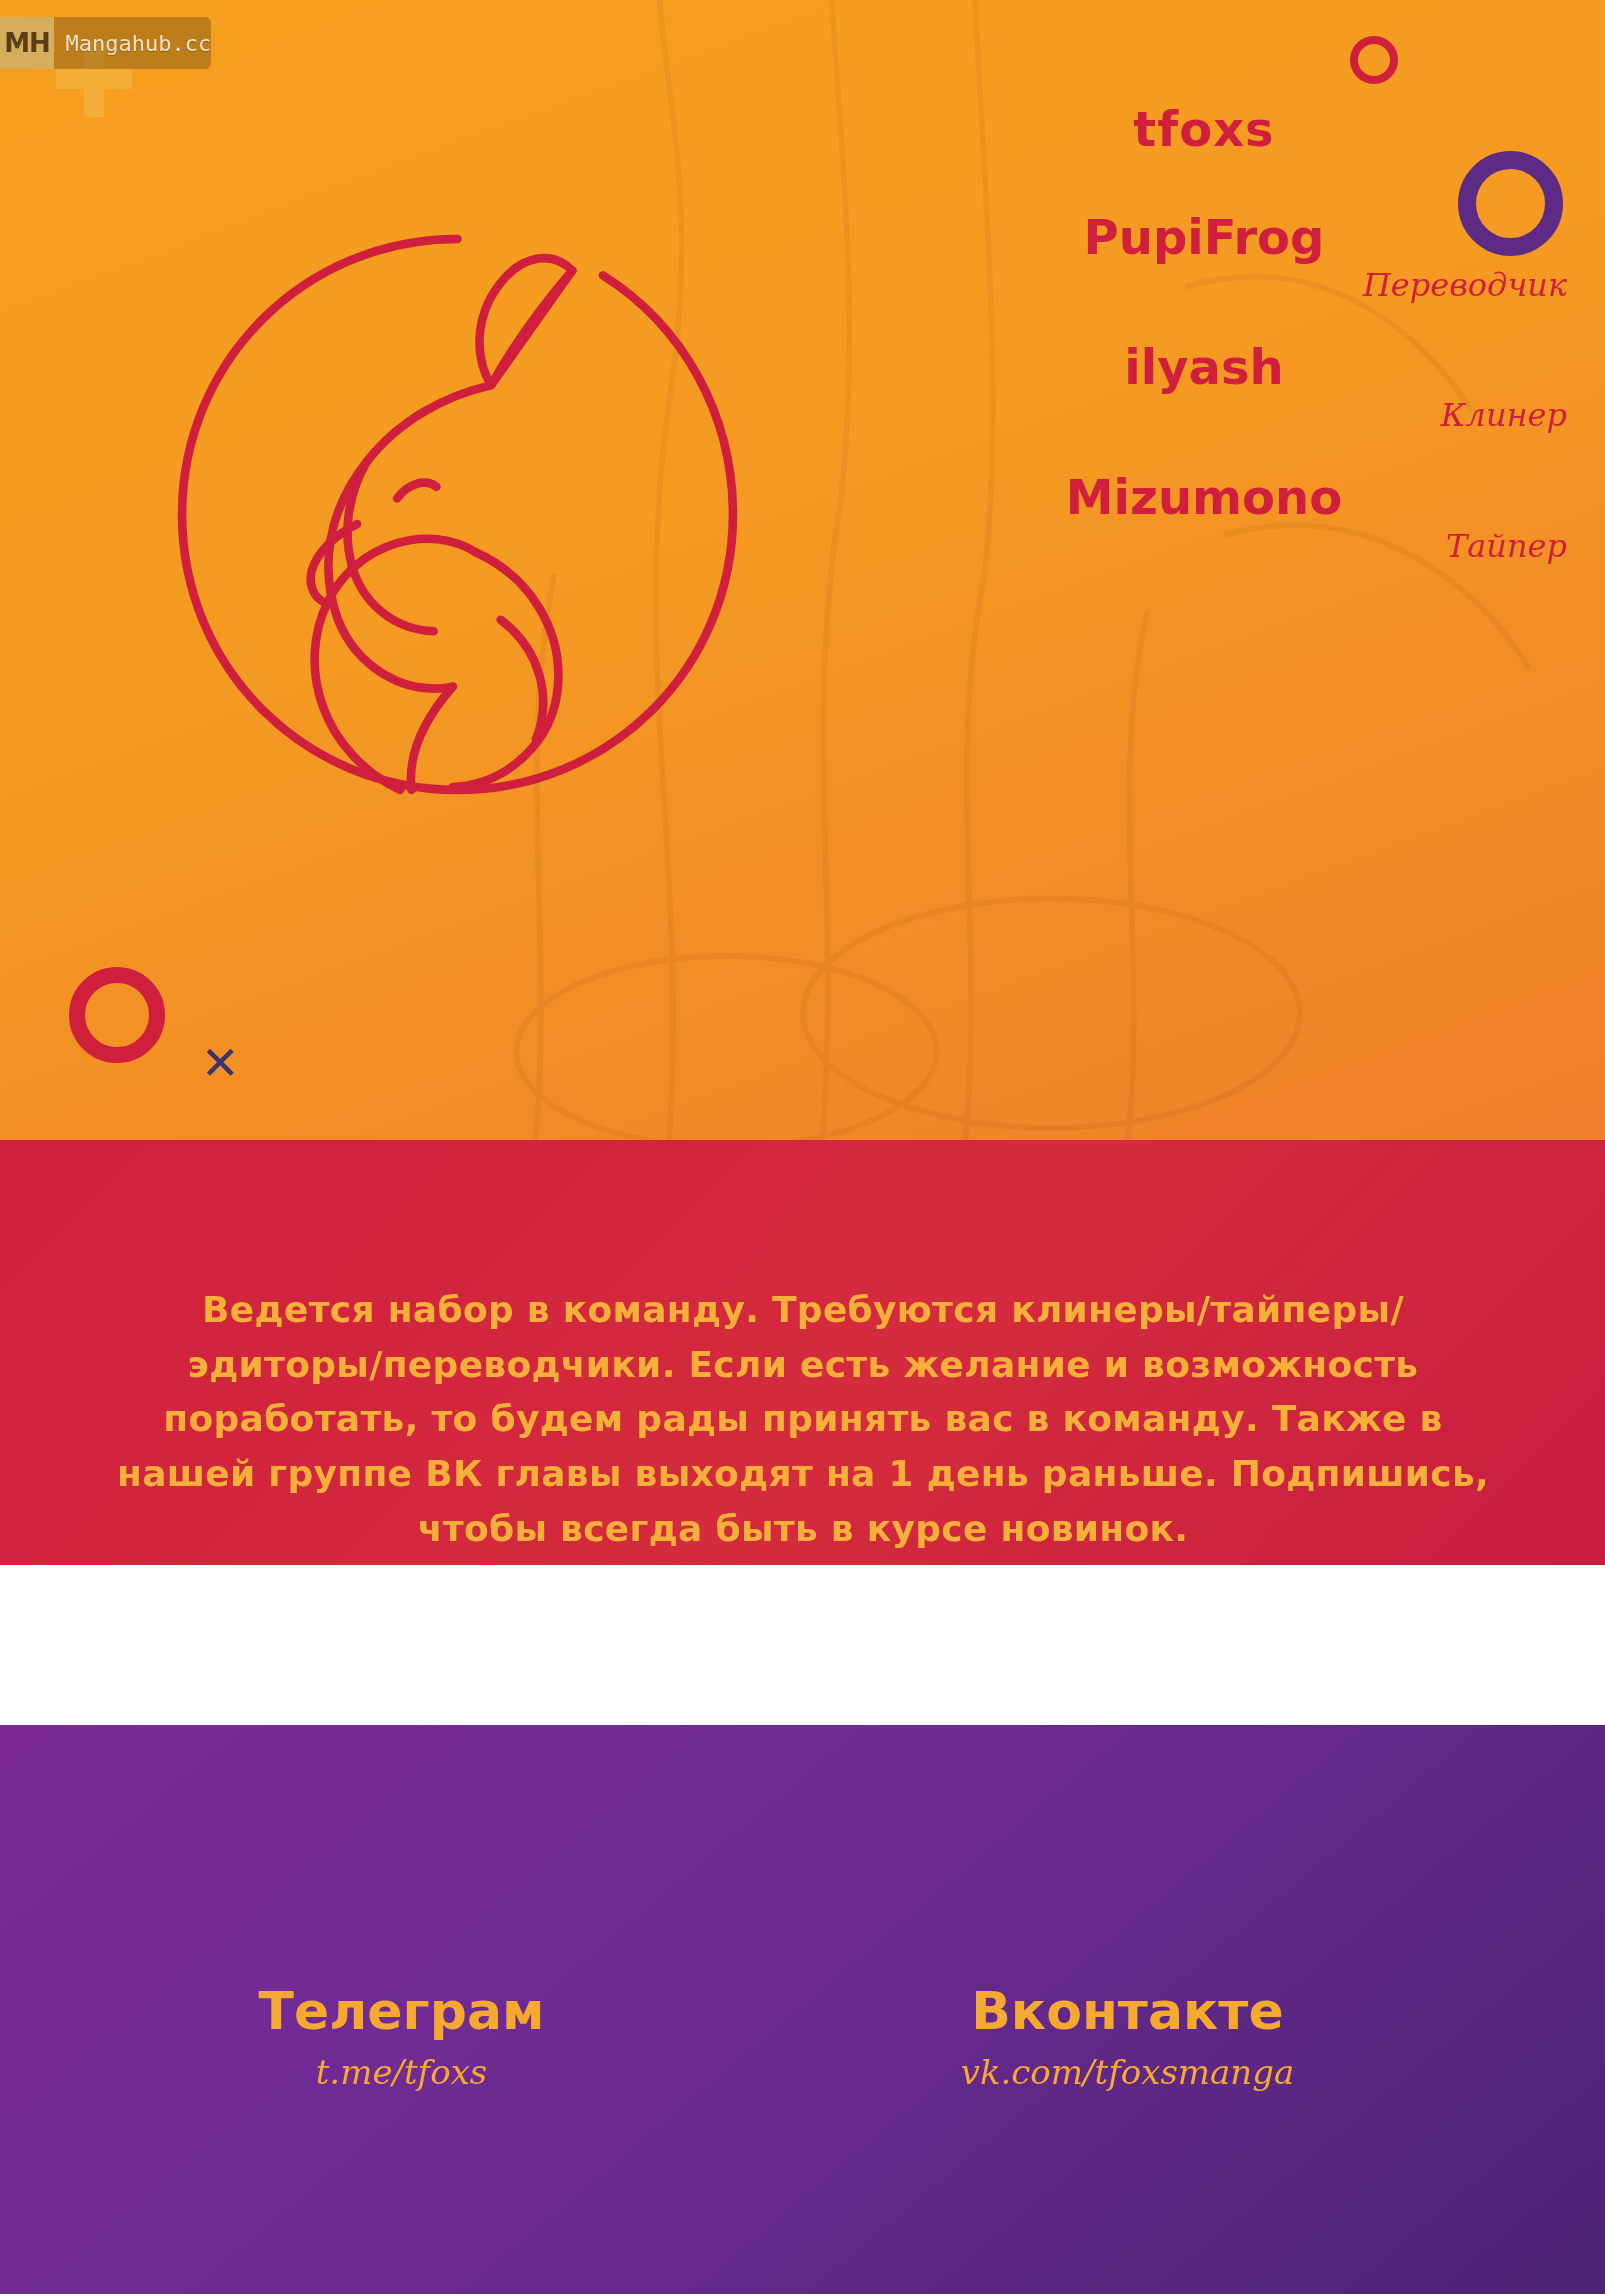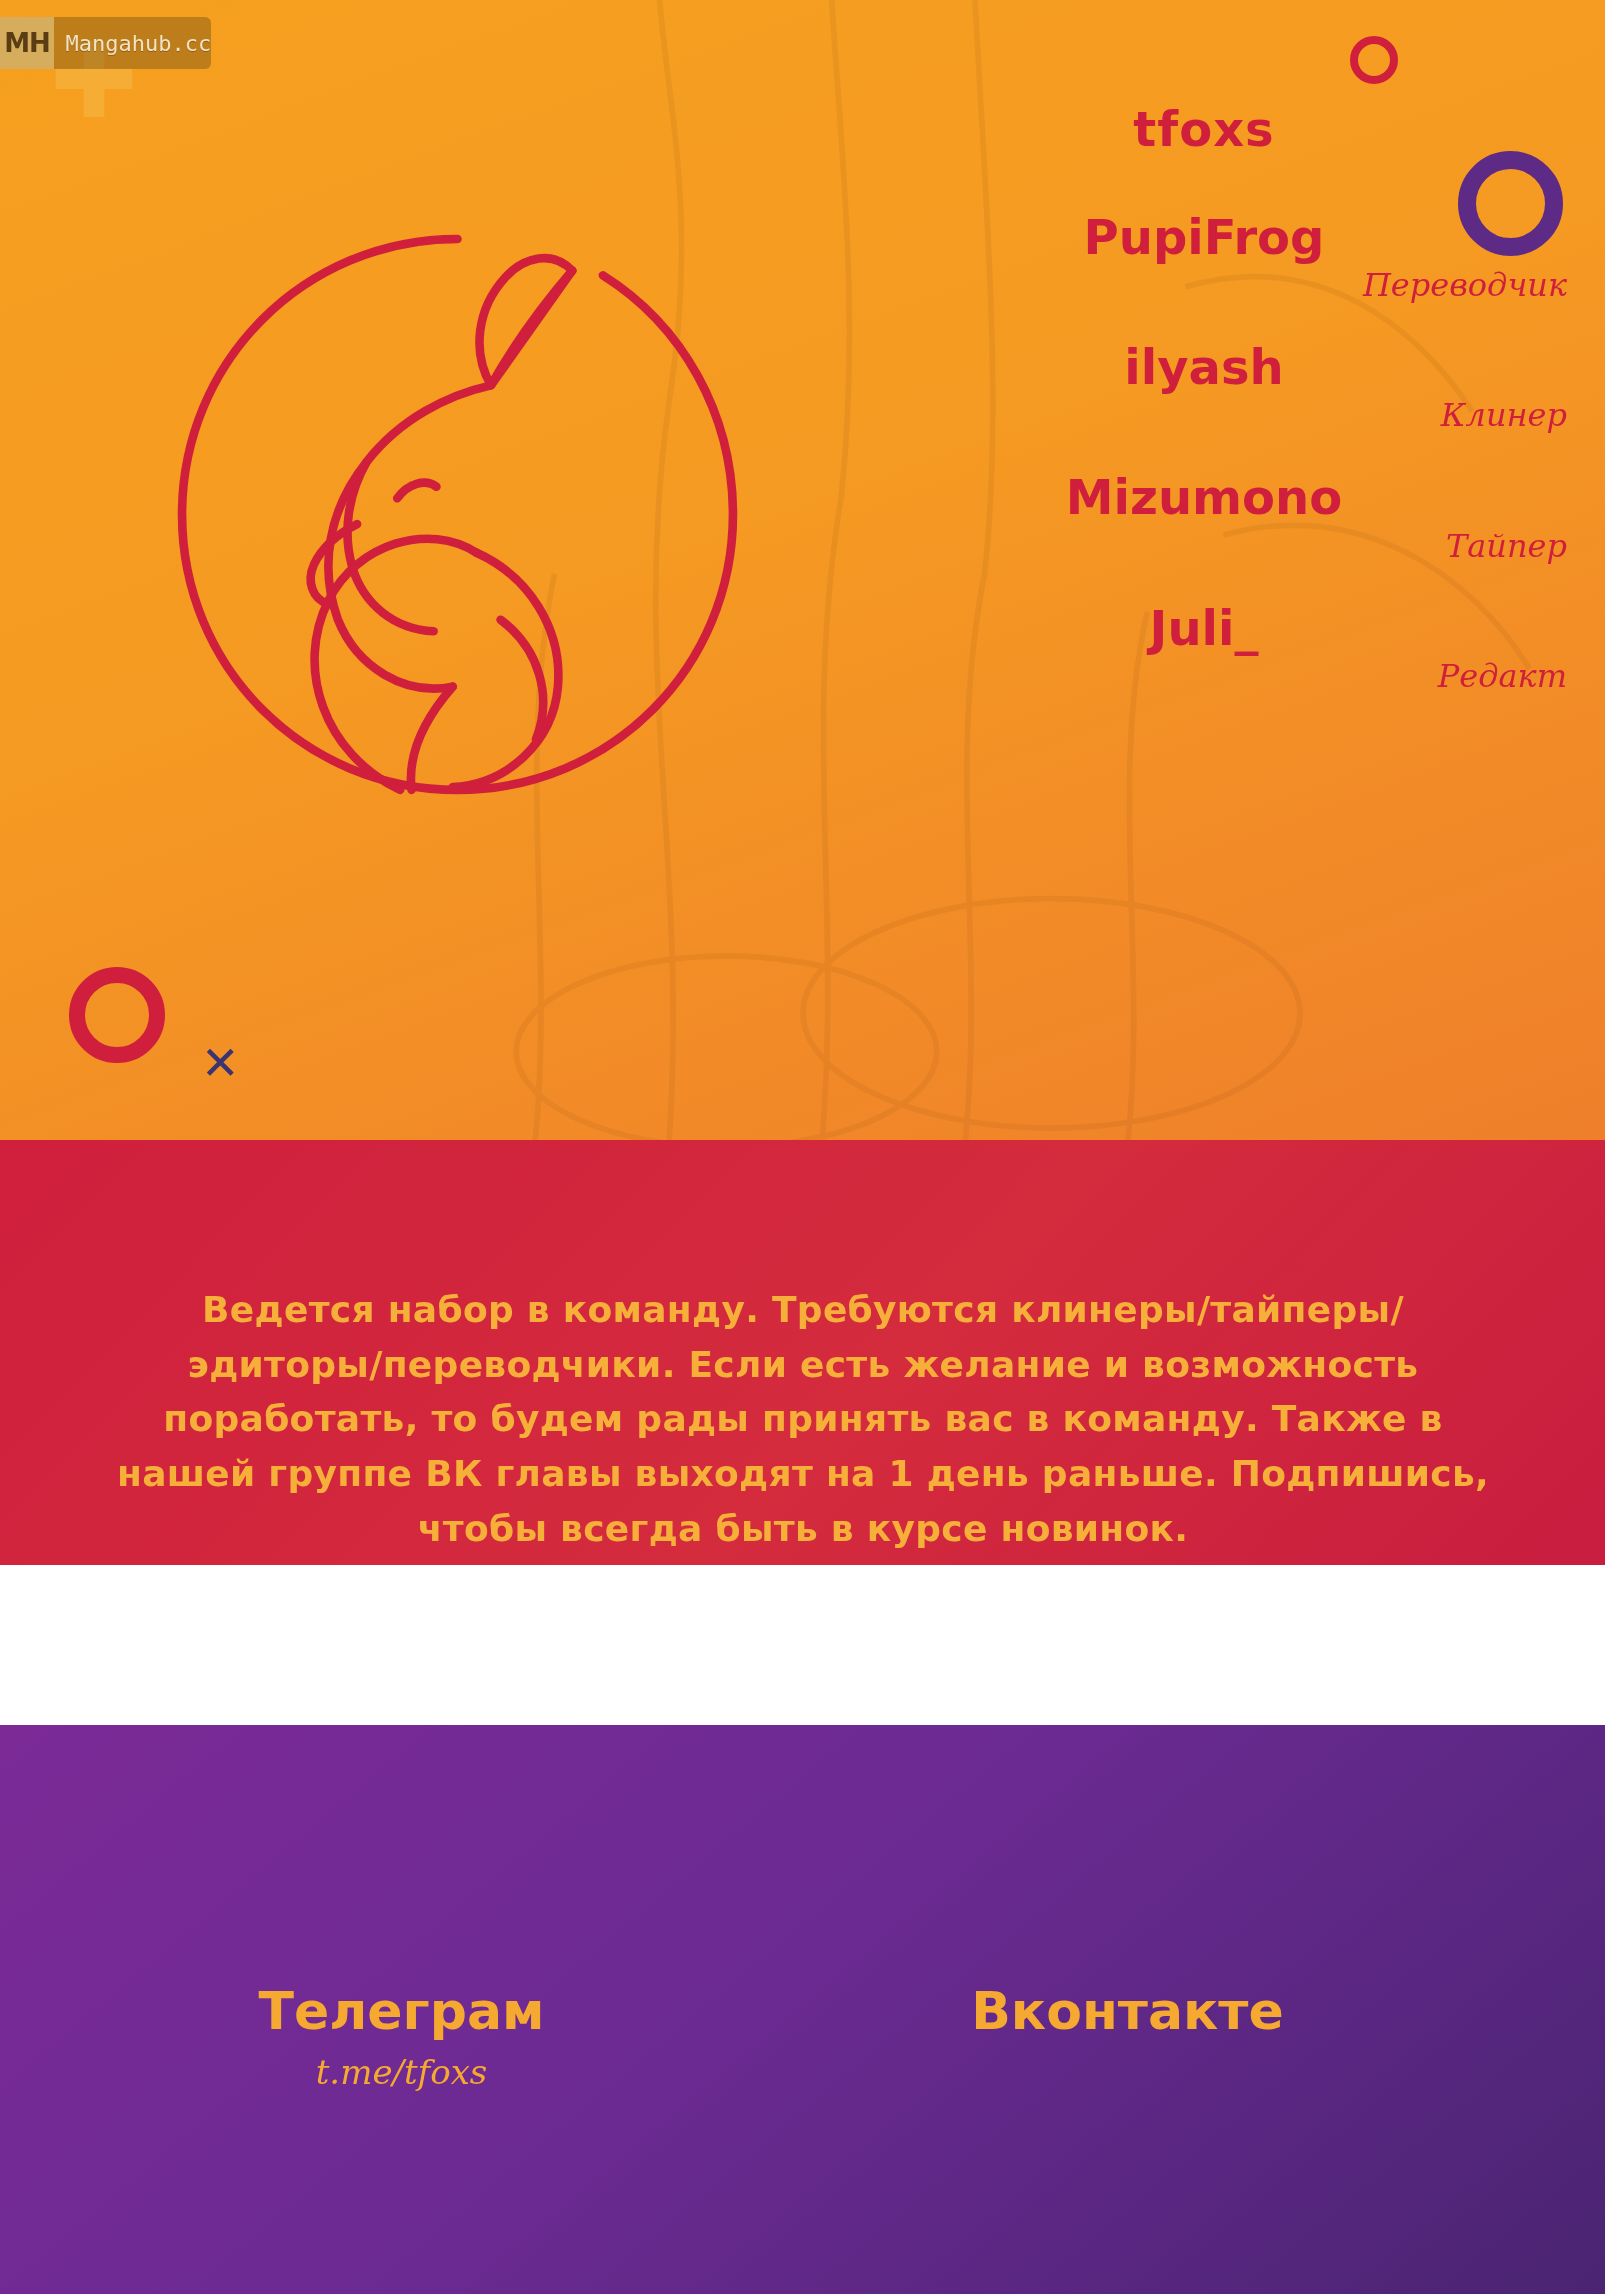--- a/index.html
+++ b/index.html
@@ -233,24 +233,20 @@
       <div class="credit-block">
         <div class="credit-nick">ilyash</div>
         <div class="credit-role">Клинер</div>
       </div>
 
       <div class="credit-block">
         <div class="credit-nick">Mizumono</div>
         <div class="credit-role">Тайпер</div>
       </div>
 
-      <div class="credit-block">
-        <div class="credit-nick">Juli_</div>
-        <div class="credit-role">Редакт</div>
-      </div>
     </div>
 
     <div class="ring" style="left:1350px; top:36px; width:48px; height:48px; border:8.6px solid #d01f3c;"></div>
     <div class="ring" style="left:1458px; top:151px; width:105px; height:105px; border:18px solid #5d2a86;"></div>
     <div class="ring" style="left:69px; top:967px; width:96px; height:96px; border:16.3px solid #d01f3c;"></div>
     <div class="xmark" style="left:201px; top:1040px; font-size:46px; color:#3b3470;">✕</div>
     <div class="xmark" style="left:50px; top:29px; font-size:105px; color:#f6b03a; opacity:0.85;">✚</div>
   </div>
 
   <div class="sec-recruit">
@@ -260,18 +256,19 @@
 
   <div class="sec-links">
 
     <div class="link-block telegram">
       <div class="link-title">Телеграм</div>
       <div class="link-url">t.me/tfoxs</div>
     </div>
 
     <div class="link-block vk">
       <div class="link-title">Вконтакте</div>
+      <div class="link-url">vk.com/tfoxsmanga</div>
     </div>
 
   </div>
 
 </div>
 
 
 </body></html>

